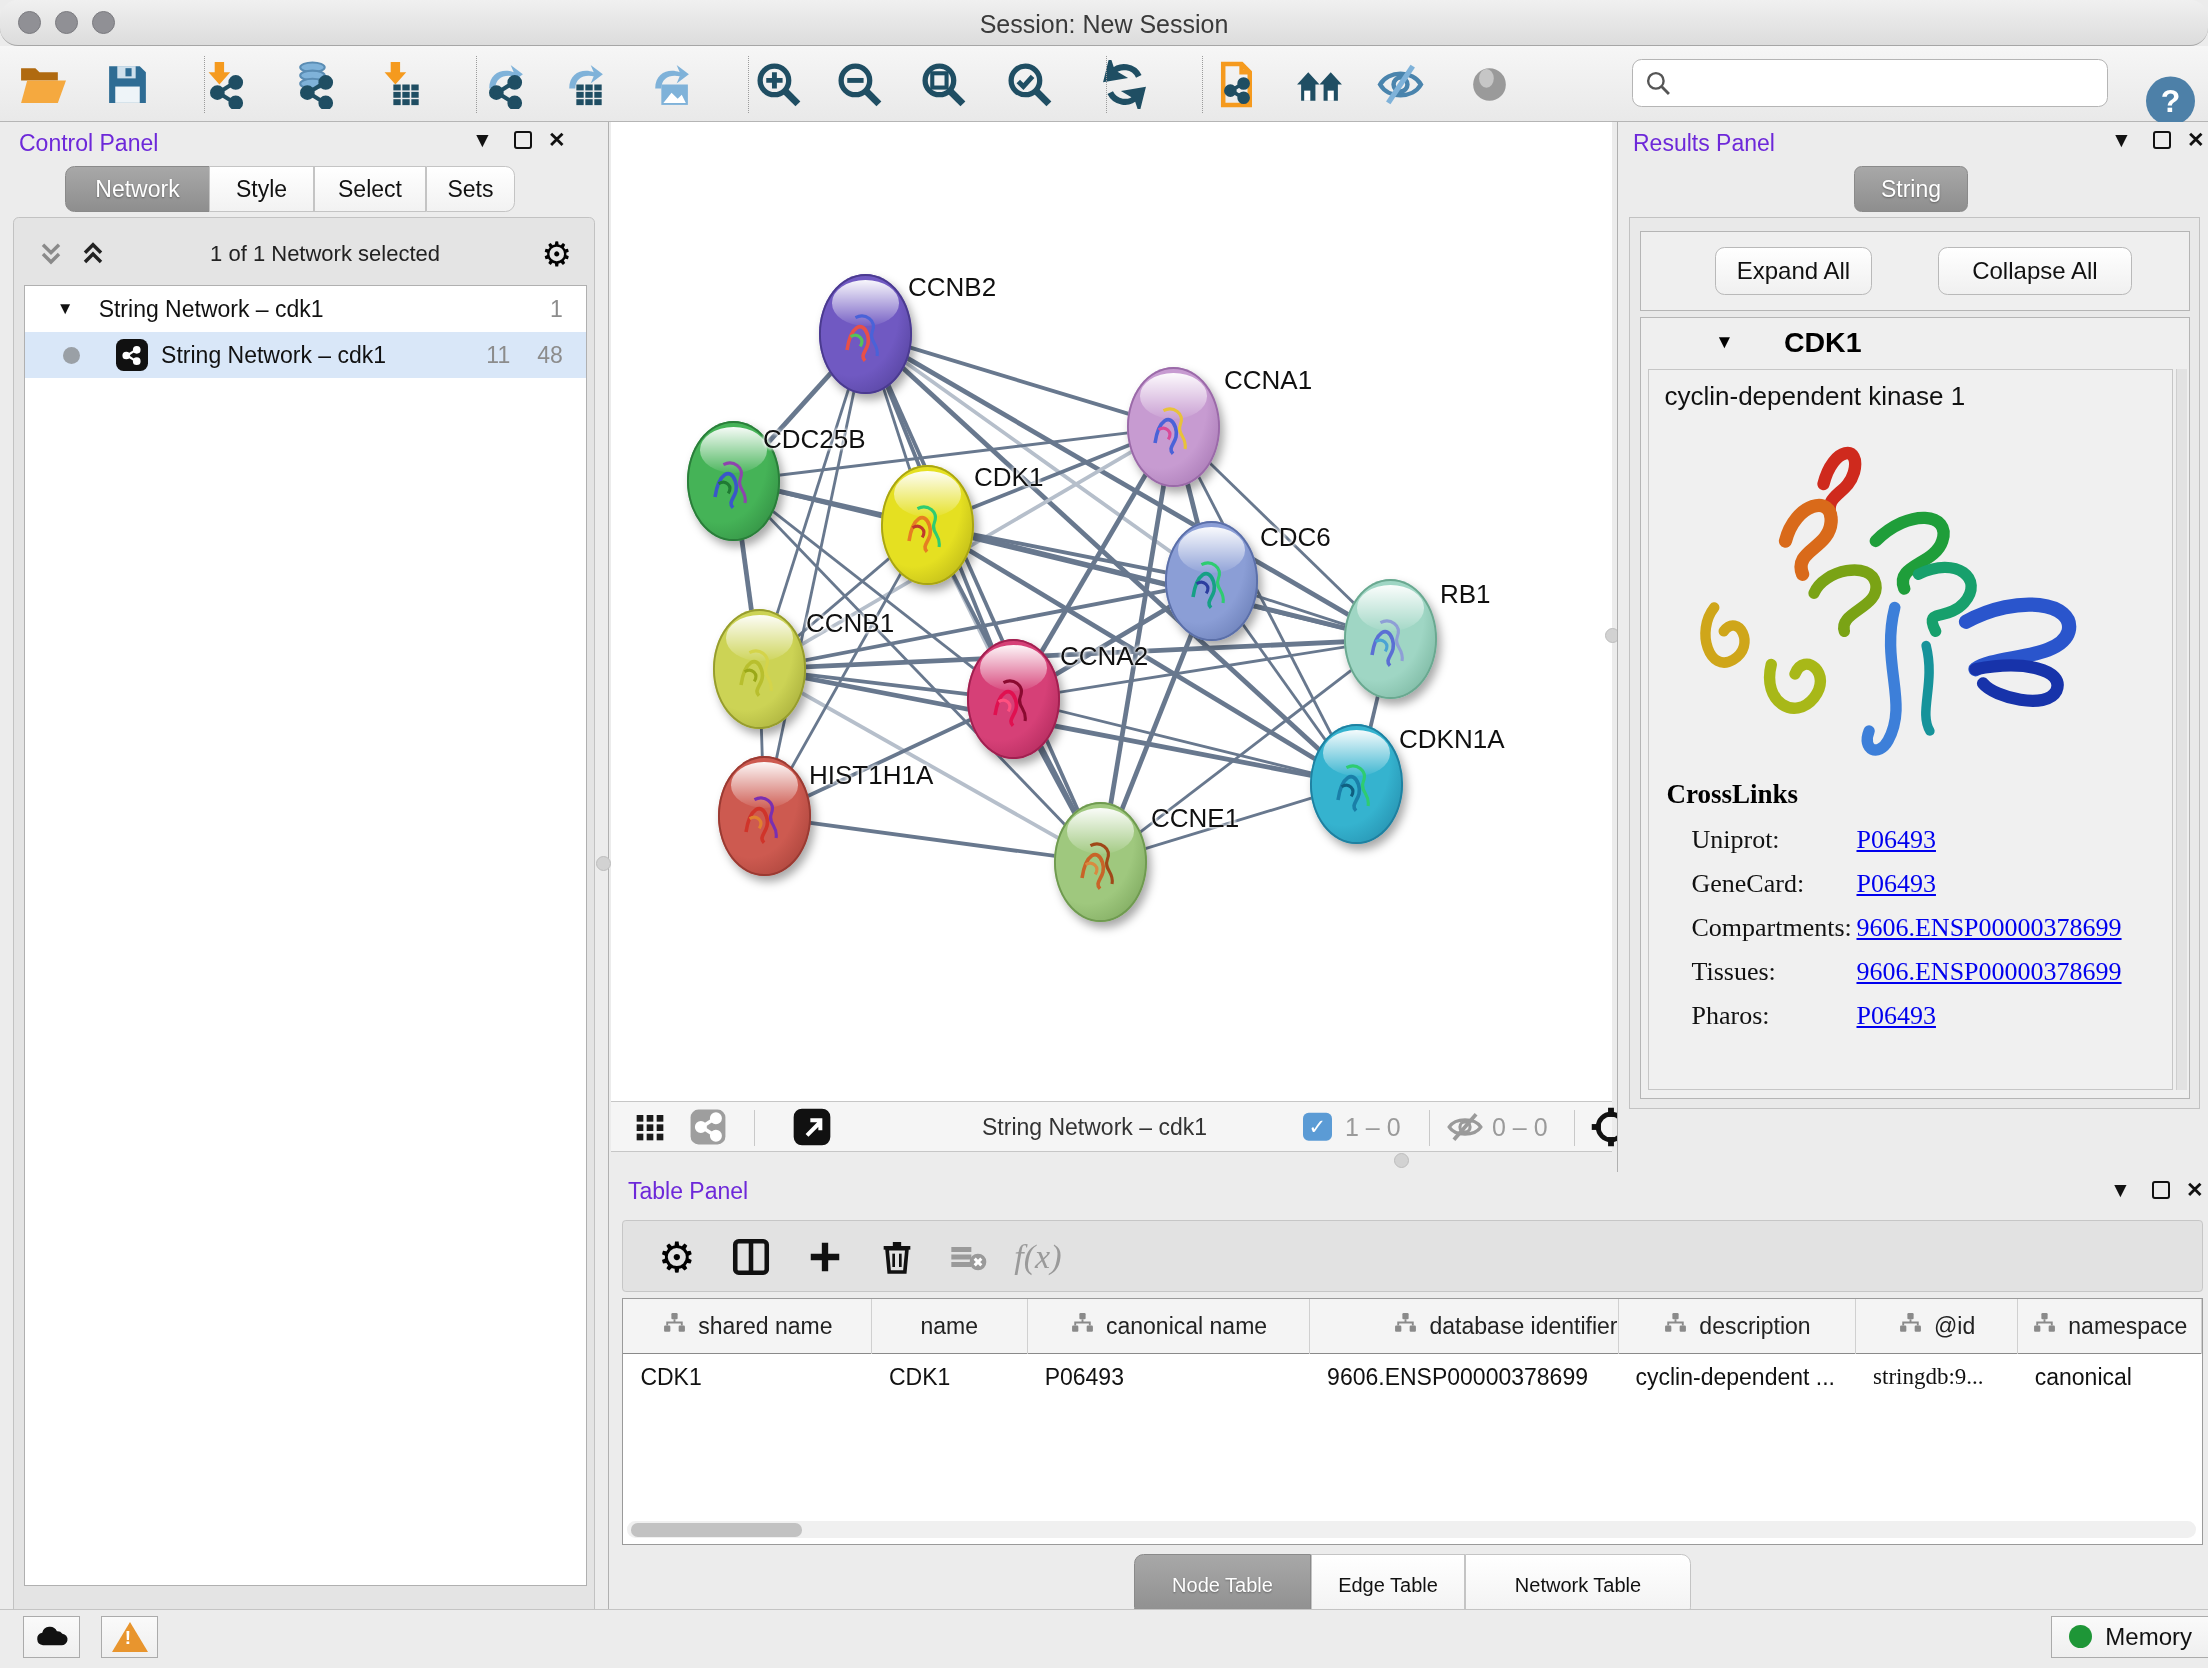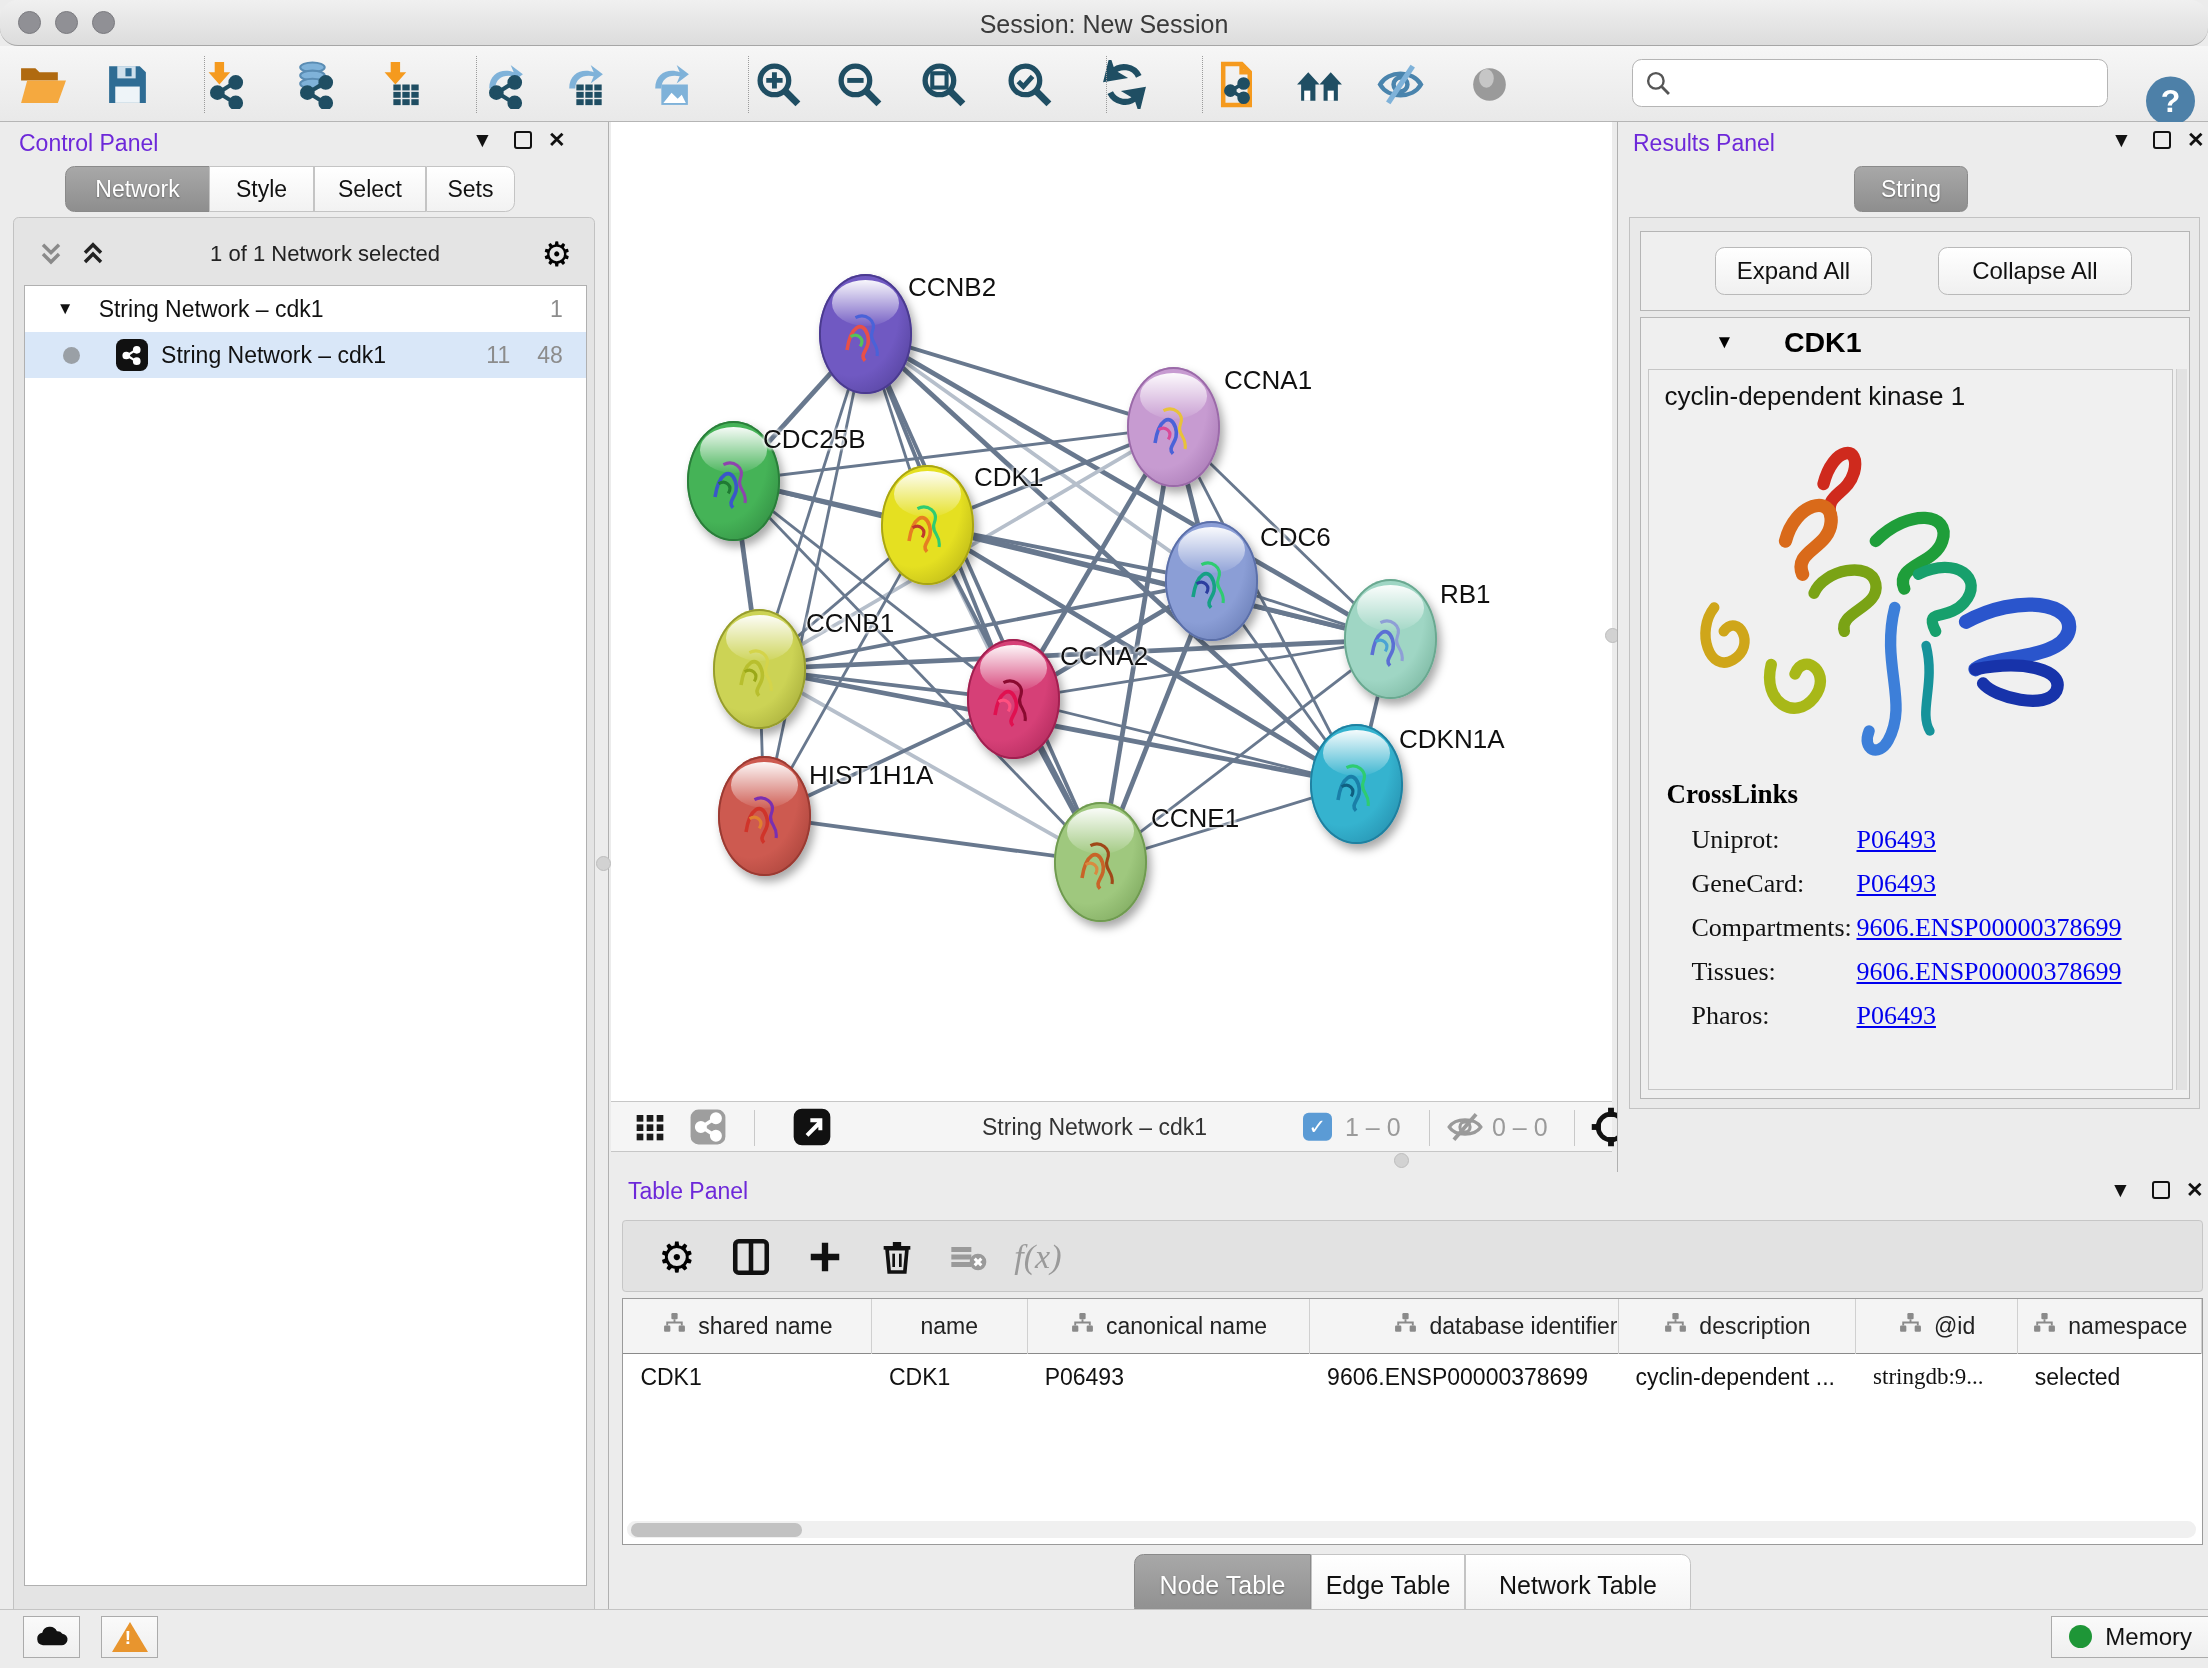--- a/index.html
+++ b/index.html
@@ -89,21 +89,21 @@
   #fx-label { font-family:"Liberation Serif", serif; font-style:italic; font-size:34px; color:#9a9a9a; }
   #node-table { position:absolute; left:11.4px; top:126px; width:1581px; height:247px; background:#fff; border:1px solid #9a9a9a; overflow:hidden; }
   #nt-header { position:absolute; left:0; top:0; height:55px; width:100%; background:#f4f4f4; border-bottom:1.9px solid #8a8a8a; display:flex; }
   .nt-col { height:55px; display:flex; align-items:center; justify-content:center; gap:11.4px; border-right:1px solid #d0d0d0;
     font-size:23px; color:#222; cursor:pointer; }
   #nt-row { position:absolute; left:0; top:55px; height:46px; width:100%; display:flex; }
   .nt-cell { height:46px; display:flex; align-items:center; padding-left:17px; font-size:23px; color:#111; }
   #nt-hscroll { position:absolute; left:3.8px; bottom:5.7px; width:1569px; height:17px; background:#f0f0f0; border-radius:8.6px; }
   #nt-hthumb { position:absolute; left:3.8px; top:1.9px; width:171px; height:13.3px; background:#c2c2c2; border-radius:6.7px; cursor:pointer; }
   #tp-tabs { position:absolute; left:0; top:382px; width:100%; height:51px; }
-  .tp-tab { height:63px; font-size:25px; }
+  .tp-tab { height:63px; font-size:20px; }
 
   
   #status-bar { position:absolute; left:0; top:1609px; width:2208px; height:59px; background:#ececec; border-top:1.9px solid #c4c4c4; }
   .sb-btn { position:absolute; top:5.7px; height:42px; background:linear-gradient(#fafafa,#efefef); border:1.9px solid #ababab;
     display:flex; align-items:center; justify-content:center; cursor:pointer; }
   #memory-btn { gap:13.3px; font-size:24px; color:#111; padding:0 17px; }
   #memory-dot { width:23px; height:23px; border-radius:50%; background:#1e9637; }
   #warn-glyph { width:0; height:0; border-left:18px solid transparent; border-right:18px solid transparent; border-bottom:30px solid #e8952e; position:relative; }
   #warn-glyph::after { content:"!"; position:absolute; left:-4.8px; top:5.7px; color:#fff; font-size:19px; font-weight:bold; }
 </style>
@@ -756,21 +756,21 @@
             <span>namespace</span>
           </div>
         </div>
       <div id="nt-row">
           <div class="nt-cell" style="width: 249px;">CDK1</div>
           <div class="nt-cell" style="width: 156px;">CDK1</div>
           <div class="nt-cell" style="width: 283px;">P06493</div>
           <div class="nt-cell" style="width: 309px;">9606.ENSP00000378699</div>
           <div class="nt-cell" style="width: 238px;">cyclin-dependent ...</div>
           <div class="nt-cell" style="width: 162px; font-family: Liberation Serif, serif;">stringdb:9...</div>
-          <div class="nt-cell" style="width: 185px;">selected</div>
+          <div class="nt-cell" style="width: 185px;">canonical</div>
         </div>
       <div id="nt-hscroll">
         <div id="nt-hthumb"></div>
       </div>
     </div>
 
     <div id="tp-tabs">
         <div class="tab tp-tab selected" style="left: 523px; width: 177px; top: 0px; border-radius: 9.5px 0px 0px 9.5px;">Node Table</div>
         <div class="tab tp-tab" style="left: 700px; width: 154px; top: 0px;">Edge Table</div>
         <div class="tab tp-tab" style="left: 854px; width: 226px; top: 0px; border-radius: 0px 9.5px 9.5px 0px;">Network Table</div>

